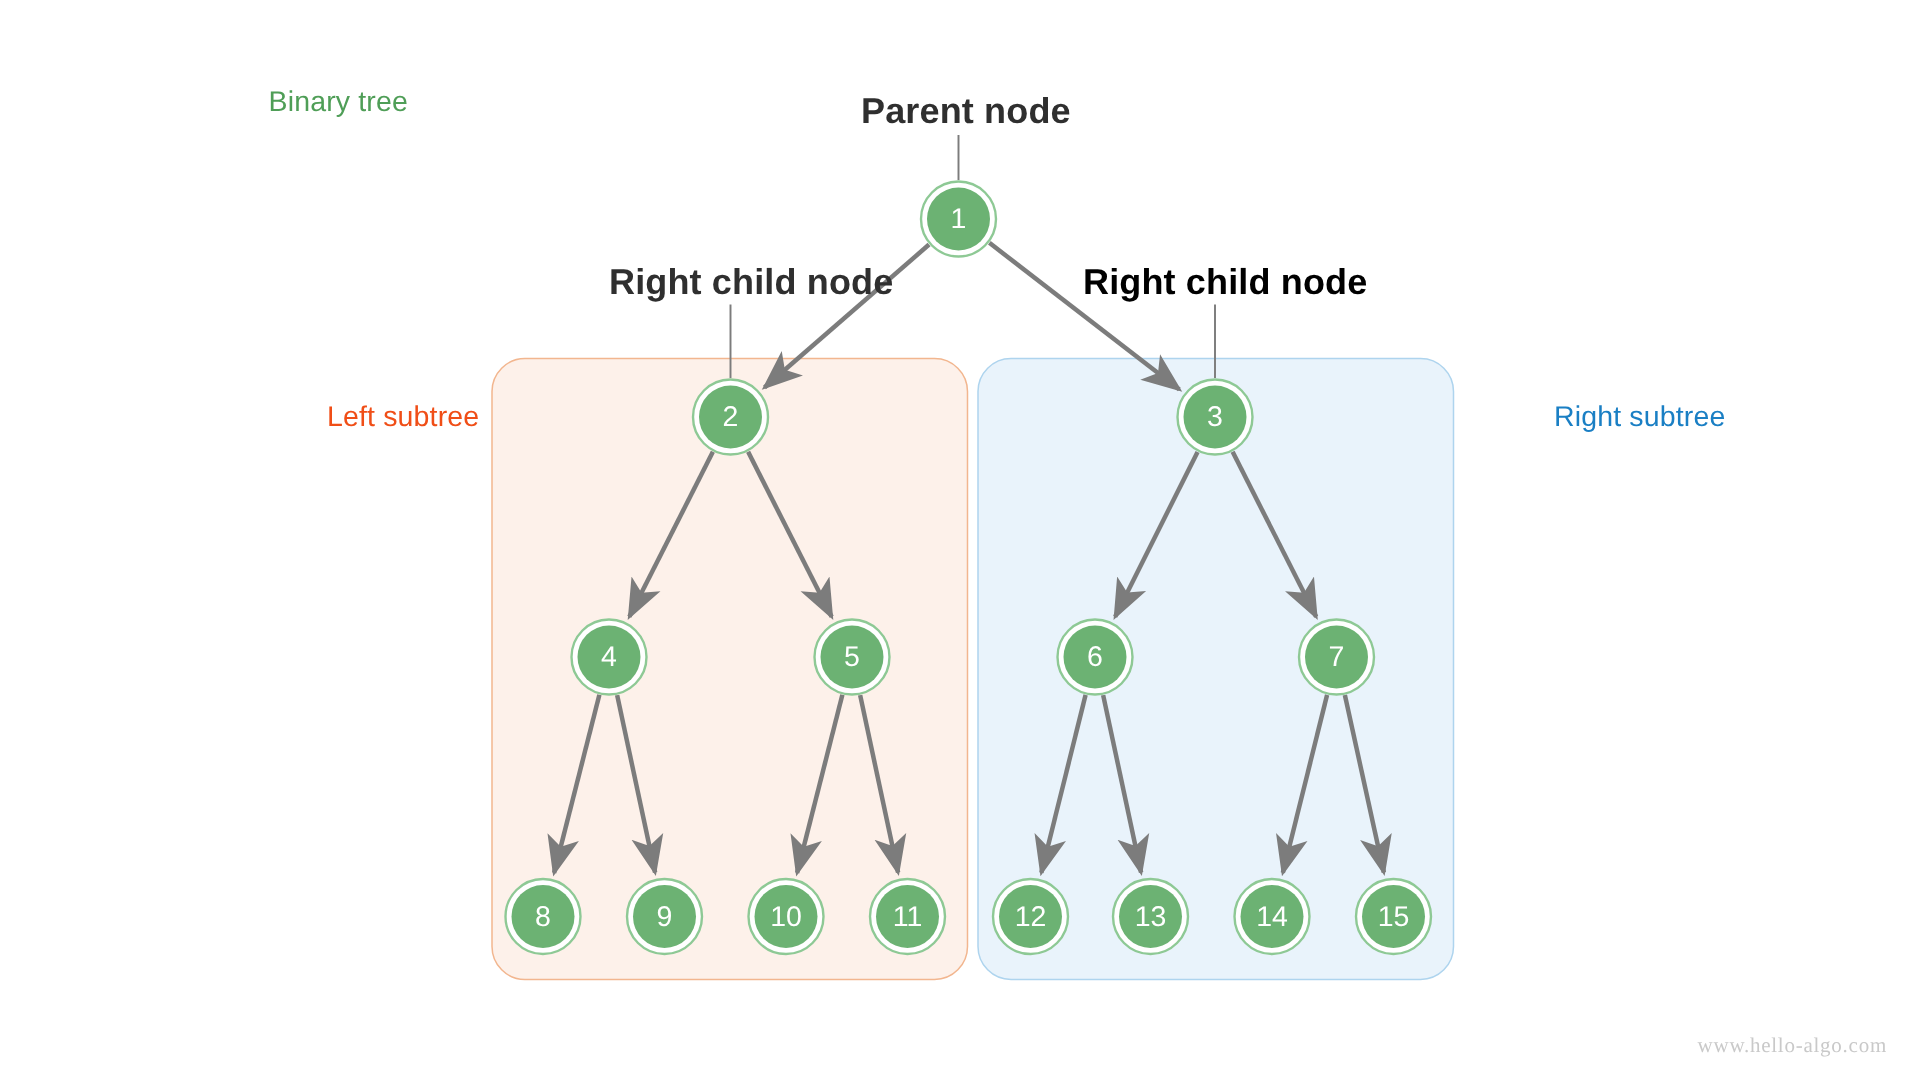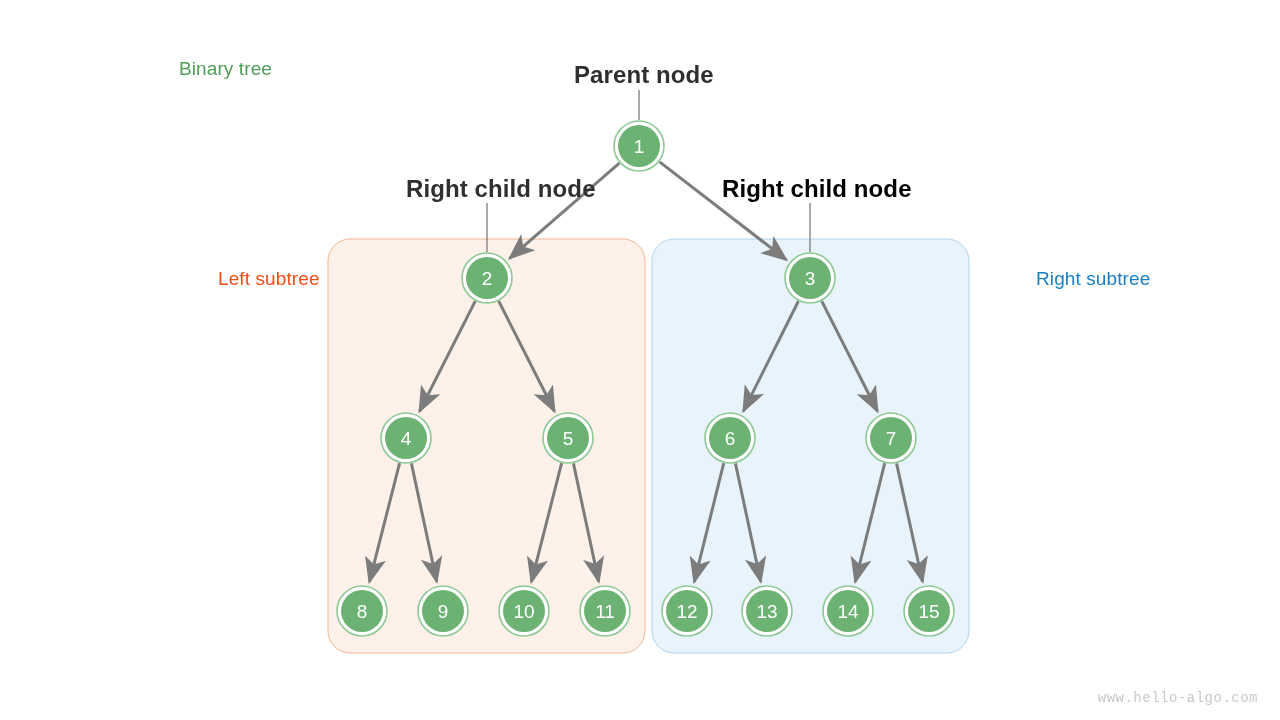--- a/index.html
+++ b/index.html
@@ -45,21 +45,21 @@
     font-family: "Liberation Sans", sans-serif;
     font-size: 19px;
     fill: #ffffff;
     text-anchor: middle;
     dominant-baseline: central;
   }
   #watermark {
     position: absolute;
     right: 22px;
     bottom: 14px;
-    font-family: Liberation Mono, monospace;
+    font-family: Liberation Serif, serif;
     font-size: 14px;
     color: #c9c9c9;
     letter-spacing: 0.5px;
   }
 </style>
 </head>
 <body>
 
 <div id="stage" style="background: rgb(255, 255, 255);">
 

